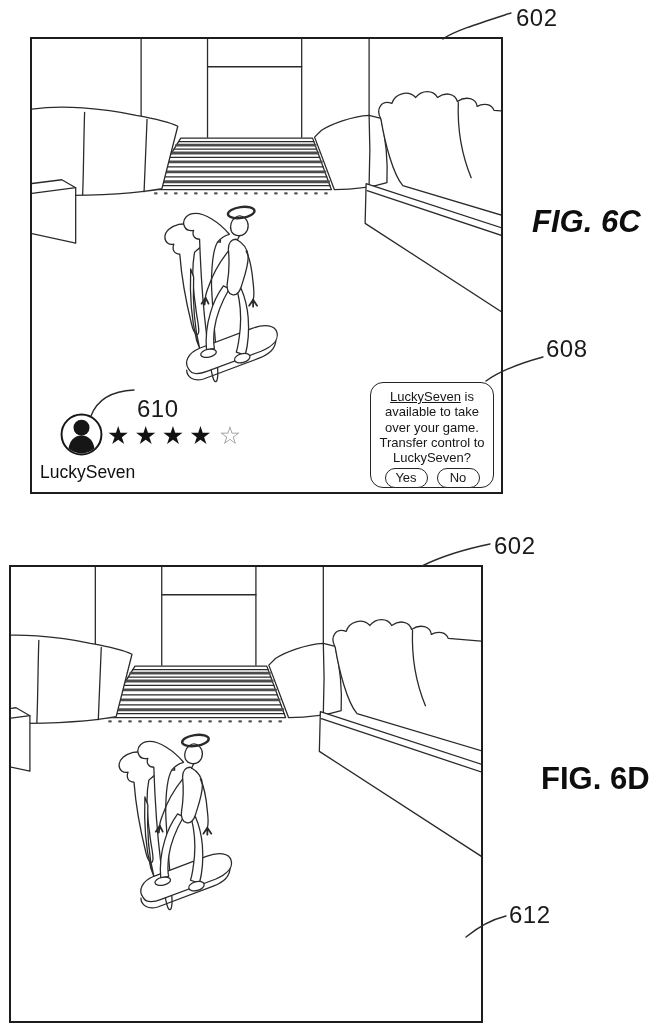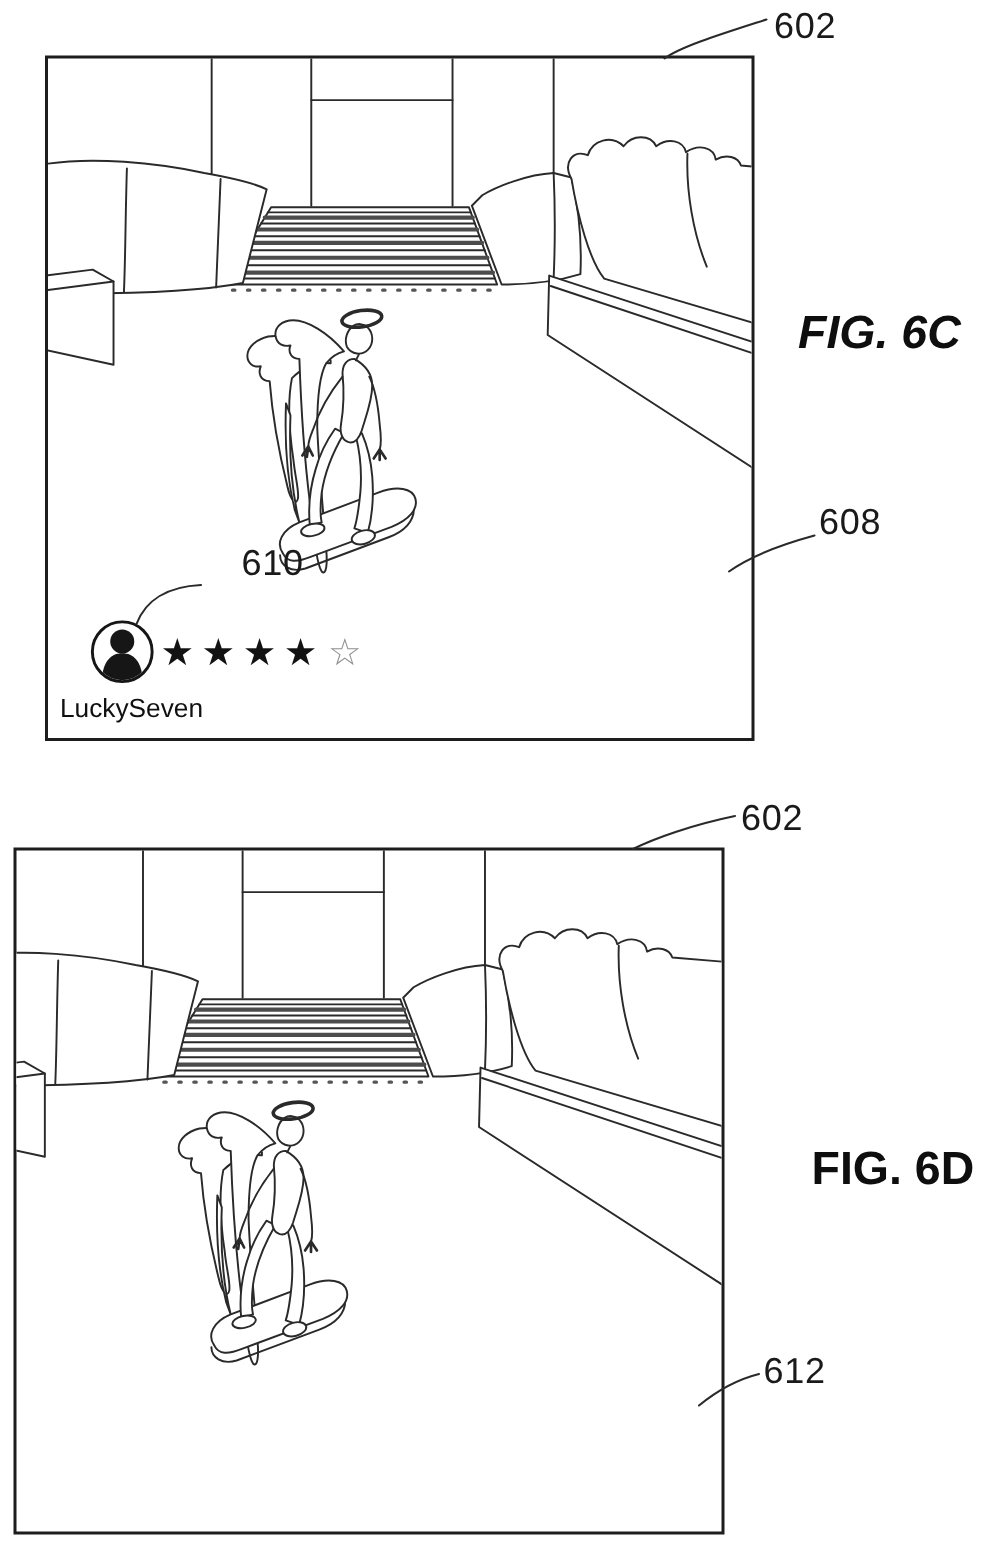--- a/index.html
+++ b/index.html
@@ -13,21 +13,21 @@
   }
   #frame-6c{left:30px;top:37px;width:473px;height:457px;}
   #frame-6d{left:9px;top:565px;width:474px;height:458px;}
   .scene{position:absolute;left:0;top:0;width:100%;height:100%;}
   .refnum{
     position:absolute;font-size:24px;color:#1a1a1a;z-index:7;
     letter-spacing:0.5px;white-space:nowrap;
   }
   #ref-602a{left:516px;top:4px;}
   #ref-608{left:546px;top:335px;}
-  #ref-610{left:137px;top:362px;margin-left:24px;}
+  #ref-610{left:137px;top:395px;}
   #ref-602b{left:494px;top:532px;}
   #ref-612{left:509px;top:901px;}
   .figcap{
     position:absolute;font-weight:bold;font-size:31px;color:#0e0e0e;
     white-space:nowrap;z-index:7;
   }
   #caption-6c{left:532px;top:204px;font-style:italic;}
   #caption-6d{left:518px;top:761px;margin-left:23px;}
   .leaders{position:absolute;left:0;top:0;z-index:6;pointer-events:none;}
   
@@ -152,20 +152,31 @@
       </clipPath>
     <circle cx="0" cy="0" r="20.4" fill="#ffffff" stroke="#161616" stroke-width="2"></circle>
     <g clip-path="url(#avclip)" fill="#161616">
       <circle cx="0" cy="-7" r="8.2"></circle>
       <path d="M-14,22 C-14,7 -8,1 0,1 C8,1 14,7 14,22 Z"></path>
     </g>
   </svg>
   <div class="stars"><span>★★★★</span><span class="empty">☆</span></div>
   <div class="pname">LuckySeven</div>
 
+  <div class="dialog" id="dialog-608">
+    <div><span class="u">LuckySeven</span><span> is</span></div>
+    <div>available to take</div>
+    <div>over your game.</div>
+    <div>Transfer control to</div>
+    <div>LuckySeven?</div>
+    <div class="pillrow">
+      <span class="pill">Yes</span>
+      <span class="pill">No</span>
+    </div>
+  </div>
 </div>
 
 <div class="refnum" id="ref-602b">602</div>
 <div class="figcap" id="caption-6d">FIG. 6D</div>
 <div class="refnum" id="ref-612">612</div>
 
 <div class="frame" id="frame-6d">
   <svg class="scene" viewBox="25 0 474 458">
     <use href="#scene" xlink:href="#scene"></use>
   </svg>

